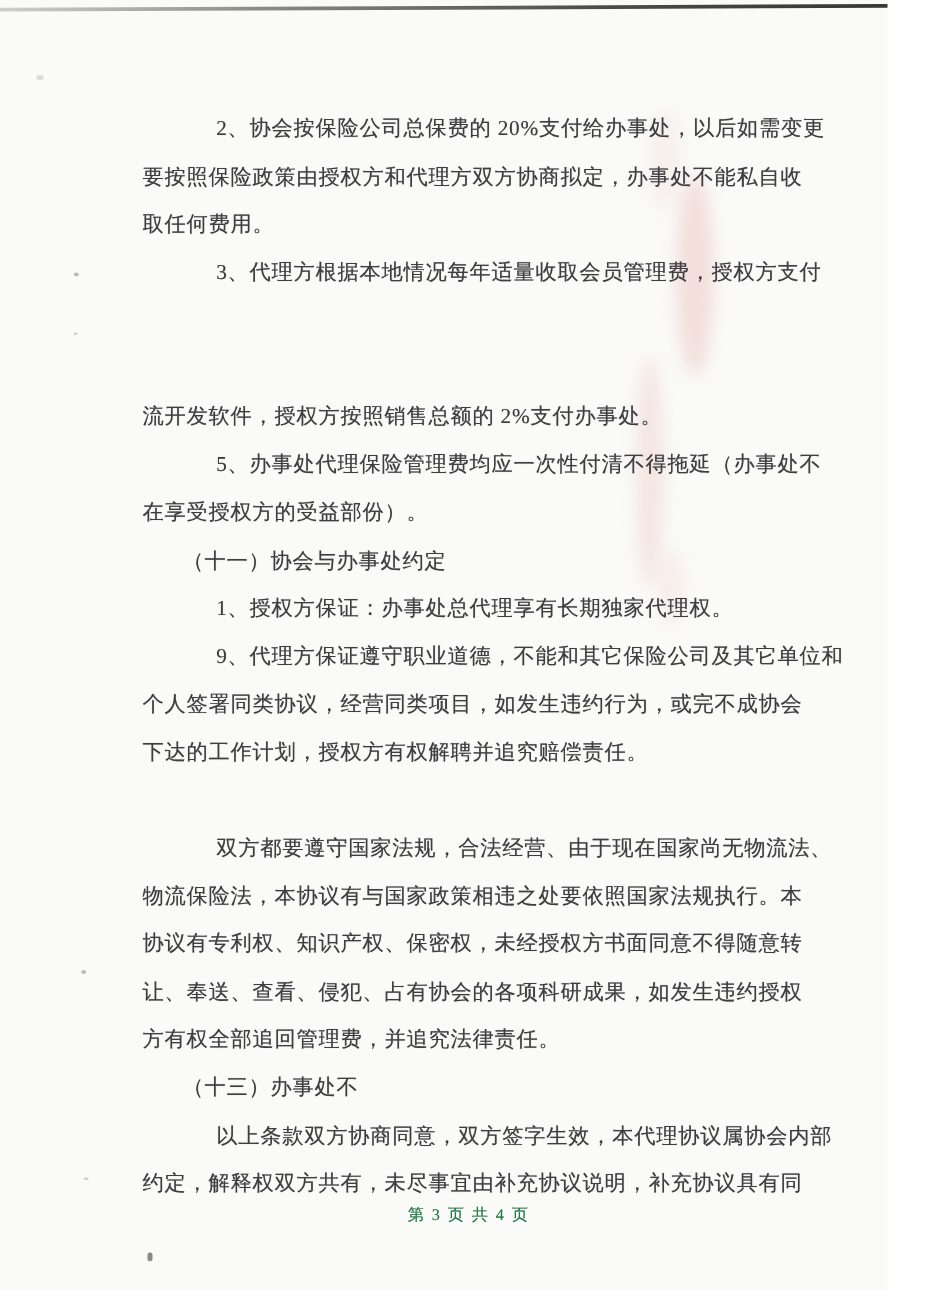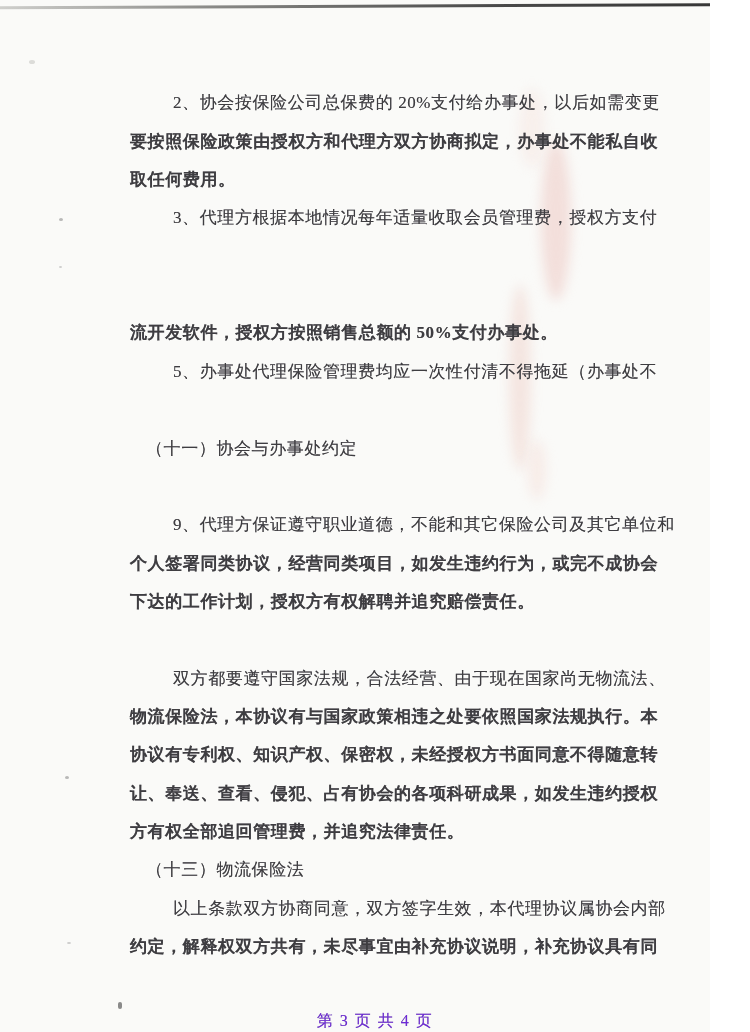--- a/index.html
+++ b/index.html
@@ -30,29 +30,28 @@
   .speck-4{left:59px;top:218px;width:4px;height:3px;background:rgba(120,120,120,.5);}
   .speck-5{left:59px;top:266px;width:3px;height:2px;background:rgba(140,140,140,.4);}
   .speck-6{left:29px;top:60px;width:6px;height:4px;background:rgba(190,190,185,.5);}
   
   .line{
     position:absolute;
     font-size:17px;letter-spacing:0.6px;line-height:24px;
     color:#3e3d41;white-space:nowrap;
     text-shadow:0 0 0.6px rgba(62,61,65,.55);
   }
-  .cont{left:130px;font-weight:bold;}
+  .cont{left:114px;}
   .indent{left:173px;}
   .head{left:146px;}
   .footer{
     position:absolute;top:963px;left:0;width:750px;text-align:center;
-    font-size:16px;letter-spacing:1.5px;color:#6d28d9;
+    font-size:13px;letter-spacing:1.5px;color:#15803d;
     font-family:"Liberation Serif","DejaVu Serif",serif;
     text-shadow:0 0 0.5px rgba(74,74,78,.5);
-    margin-top:48px;
   }
 </style>
 </head>
 <body>
 
 <div class="page">
 
   <div class="scan-top-line"></div>
 
   <div class="stain stain-c"></div>
@@ -64,30 +63,32 @@
   <div class="speck speck-2"></div>
   <div class="speck speck-3"></div>
   <div class="speck speck-4"></div>
   <div class="speck speck-5"></div>
   <div class="speck speck-6"></div>
 
   <div class="line indent" style="top:91px">2、协会按保险公司总保费的 20%支付给办事处，以后如需变更</div>
   <div class="line cont" style="top:130px">要按照保险政策由授权方和代理方双方协商拟定，办事处不能私自收</div>
   <div class="line cont" style="top:168px">取任何费用。</div>
   <div class="line indent" style="top:206px">3、代理方根据本地情况每年适量收取会员管理费，授权方支付</div>
-  <div class="line cont" style="top:321px">流开发软件，授权方按照销售总额的 50%支付办事处。</div>
+  <div class="line cont" style="top:321px">流开发软件，授权方按照销售总额的 2%支付办事处。</div>
   <div class="line indent" style="top:360px">5、办事处代理保险管理费均应一次性付清不得拖延（办事处不</div>
+  <div class="line cont" style="top:398px">在享受授权方的受益部份）。</div>
   <div class="line head" style="top:437px">（十一）协会与办事处约定</div>
+  <div class="line indent" style="top:475px">1、授权方保证：办事处总代理享有长期独家代理权。</div>
   <div class="line indent" style="top:513px">9、代理方保证遵守职业道德，不能和其它保险公司及其它单位和</div>
   <div class="line cont" style="top:552px">个人签署同类协议，经营同类项目，如发生违约行为，或完不成协会</div>
   <div class="line cont" style="top:590px">下达的工作计划，授权方有权解聘并追究赔偿责任。</div>
   <div class="line indent" style="top:667px">双方都要遵守国家法规，合法经营、由于现在国家尚无物流法、</div>
   <div class="line cont" style="top:705px">物流保险法，本协议有与国家政策相违之处要依照国家法规执行。本</div>
   <div class="line cont" style="top:743px">协议有专利权、知识产权、保密权，未经授权方书面同意不得随意转</div>
   <div class="line cont" style="top:820px">方有权全部追回管理费，并追究法律责任。</div>
   <div class="line cont" style="top:782px">让、奉送、查看、侵犯、占有协会的各项科研成果，如发生违约授权</div>
-  <div class="line head" style="top:858px">（十三）物流保险法</div>
+  <div class="line head" style="top:858px">（十三）办事处不</div>
   <div class="line indent" style="top:897px">以上条款双方协商同意，双方签字生效，本代理协议属协会内部</div>
   <div class="line cont" style="top:935px">约定，解释权双方共有，未尽事宜由补充协议说明，补充协议具有同</div>
 
   <div class="footer">第 3 页 共 4 页</div>
 
 </div>
 
 </body></html>

